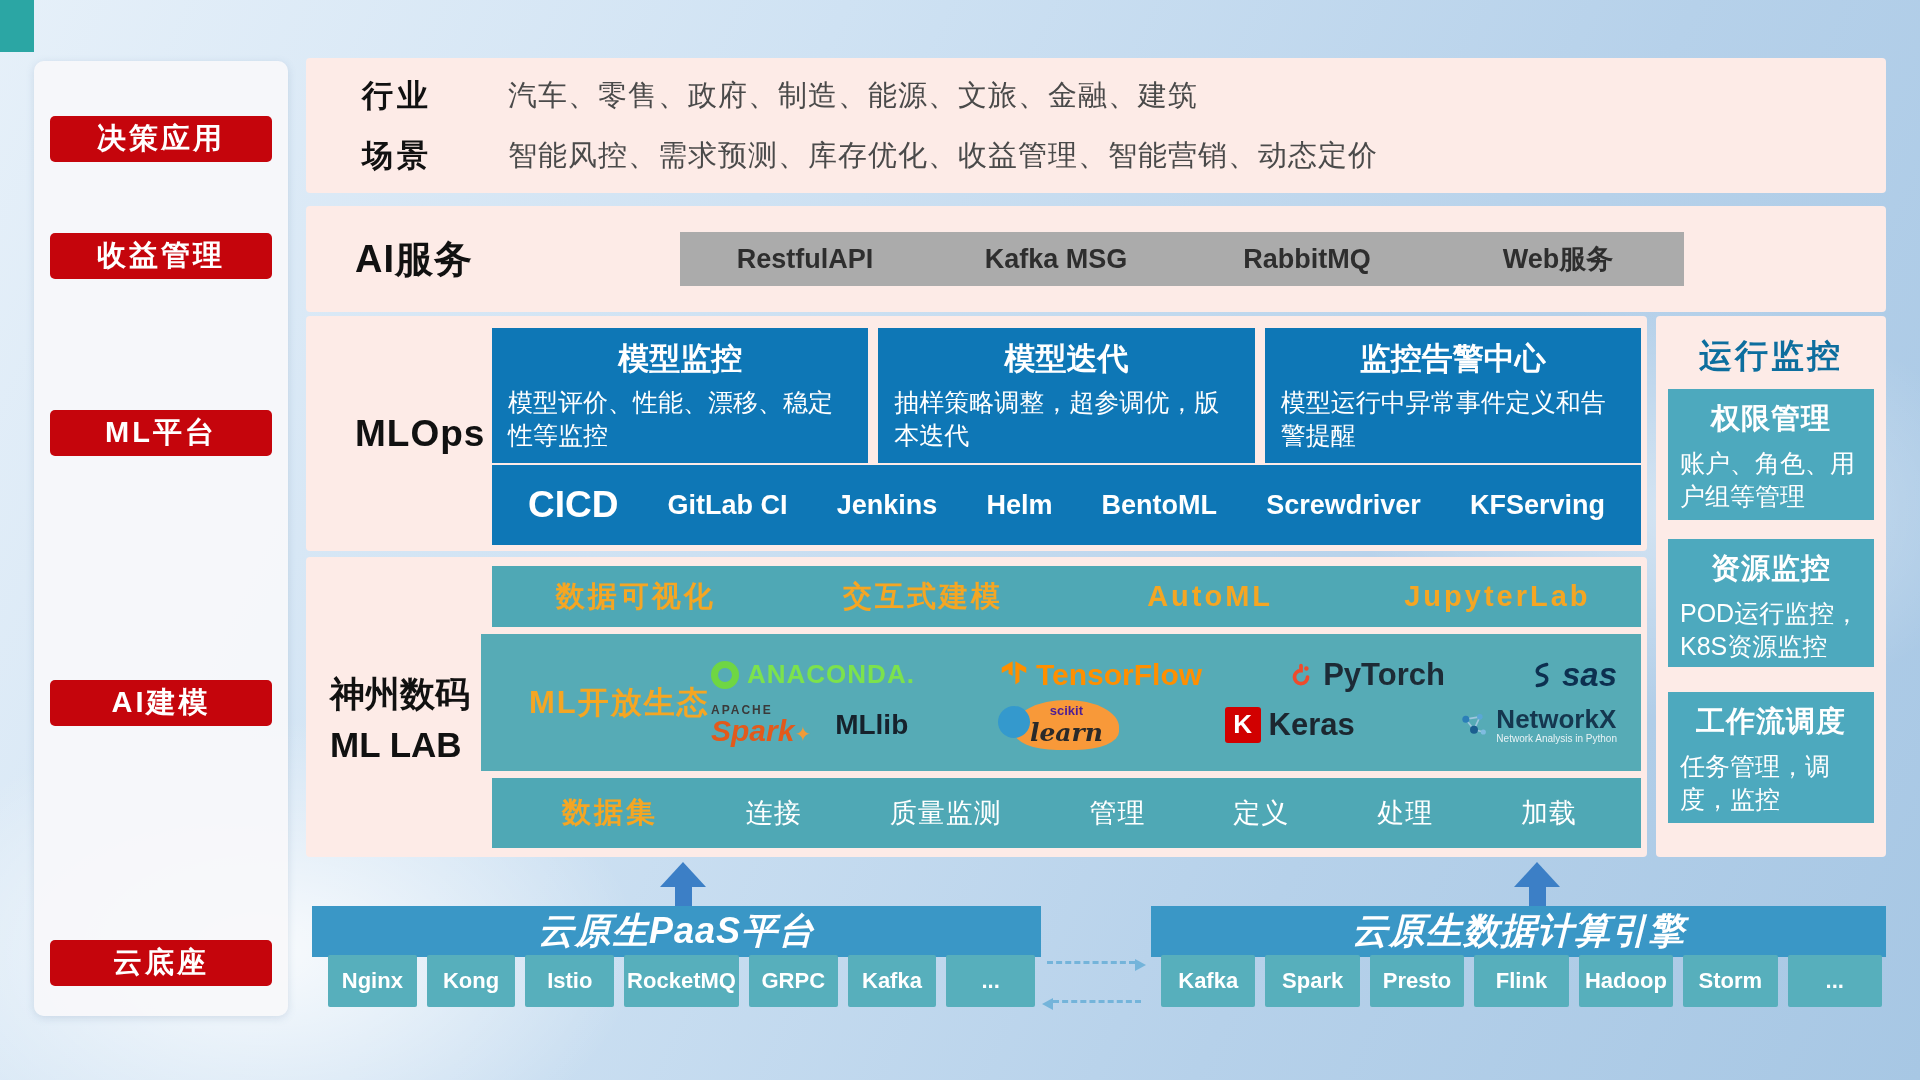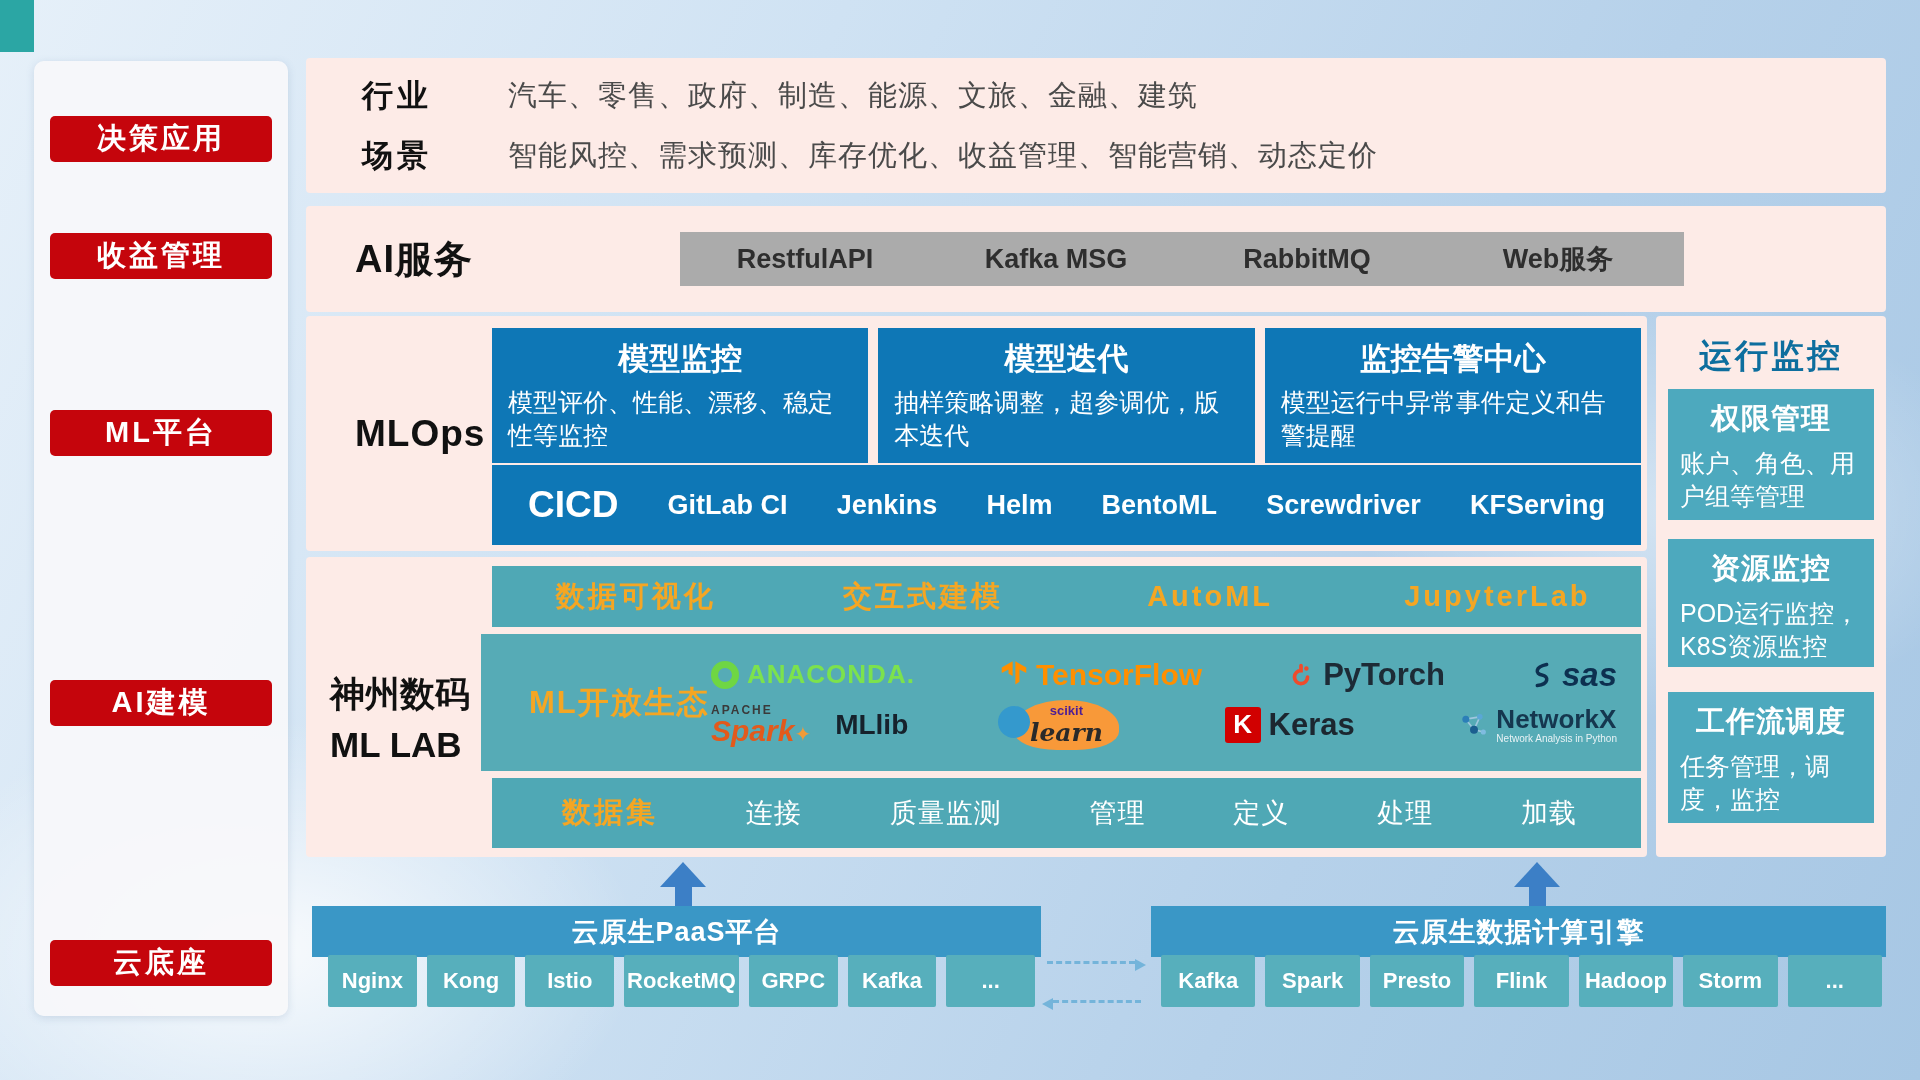--- a/index.html
+++ b/index.html
@@ -96,22 +96,22 @@
             color:#fff; display:flex; align-items:center; justify-content:space-between; padding:0 64px 0 70px; }
   .ds-label { color:#f5a623; font-size:29px; font-weight:bold; letter-spacing:3px; }
   .ds-item { font-size:27px; letter-spacing:1px; }
 
   
   .up-arrow { position:absolute; top:862px; width:46px; height:44px; }
   .up-arrow .tri { width:0; height:0; margin:0 auto; border-left:23px solid transparent;
                    border-right:23px solid transparent; border-bottom:25px solid #3c7fc6; }
   .up-arrow .stem { width:17px; height:19px; margin:0 auto; background:#3c7fc6; }
   .bottom-header { position:absolute; top:906px; height:51px; background:#3a97c6; color:#fff;
-                   font-size:27px; font-weight:bold; letter-spacing:1px;
-                   display:flex; align-items:center; justify-content:center; }
+                   font-size:36px; font-weight:bold; letter-spacing:1px;
+                   display:flex; align-items:center; justify-content:center;font-style:italic; }
   .bottom-btns { position:absolute; top:955px; height:52px; display:flex; gap:10px; }
   .bb { flex:1; background:#57afbc; color:#fff; font-size:22px; font-weight:bold; text-align:center;
         line-height:1.05; display:flex; align-items:center; justify-content:center; border-radius:2px; padding:0 3px; }
   .dash { position:absolute; border-top:3px dashed #74b4da; }
   .dash .head { position:absolute; top:-5px; width:0; height:0;
                 border-top:6px solid transparent; border-bottom:6px solid transparent; }
   .dash-right .head { right:-11px; border-left:11px solid #74b4da; }
   .dash-left  .head { left:-11px;  border-right:11px solid #74b4da; }
 </style>
 </head>

